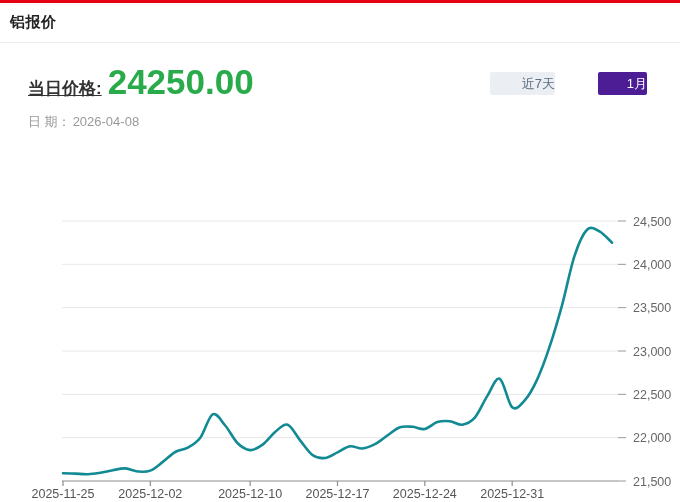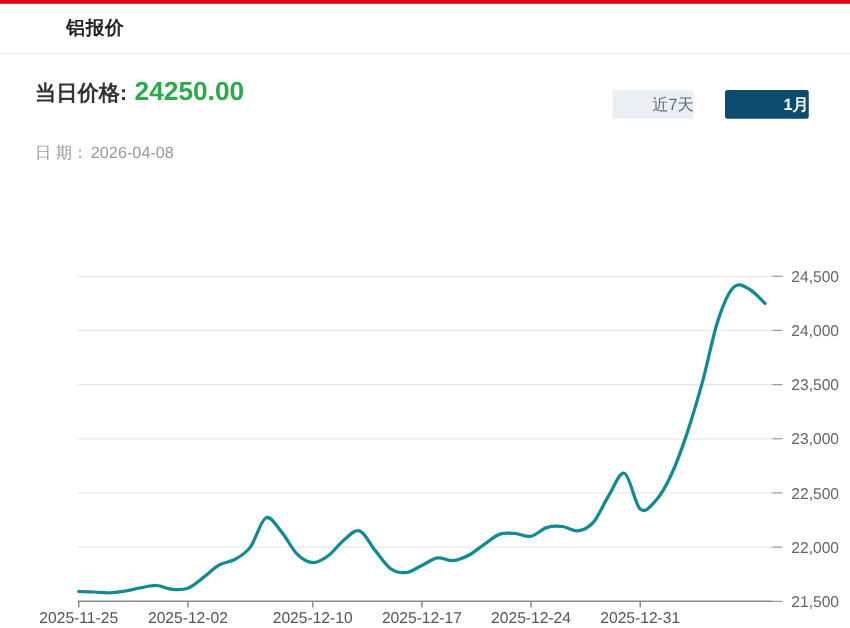--- a/index.html
+++ b/index.html
@@ -14,52 +14,51 @@
   }
   .top-accent {
     position: absolute; top: 0; left: 0;
     width: 680px; height: 3px;
     background: #e60012;
   }
   .page-title {
     position: absolute; top: 13px; left: 10px;
     font-size: 15px; font-weight: bold; color: #222222;
     letter-spacing: 0.5px;
-    margin-left: 43px;
   }
   .title-divider {
     position: absolute; top: 42px; left: 0;
     width: 680px; height: 1px; background: #ececec;
   }
   .price-row {
     position: absolute; top: 62px; left: 28px;
     display: flex; align-items: baseline;
   }
   .price-label {
-    font-size: 17px; font-weight: bold; color: #333333;
+    font-size: 17px; font-weight: bold; color: #333333; text-decoration: underline;
   }
   .price-value {
     margin-left: 6px;
-    font-size: 21px; font-weight: bold; color: #2aab4b;
+    font-size: 35px; font-weight: bold; color: #2aab4b;
   }
   .range-btn {
     position: absolute; top: 72px;
     height: 23px; line-height: 23px;
     text-align: right; font-size: 13px;
     border: none; border-radius: 2px;
     cursor: pointer; padding: 0;
     font-family: "Liberation Sans", "DejaVu Sans", sans-serif;
   }
   .btn-7d {
     right: 125px; width: 65px;
     background: #ebeff4; color: #5d6d80;
   }
   .btn-1m {
-    right: 33px; width: 67px;
-    background: #0c4a6e; color: #ffffff; font-weight: bold;
+    right: 33px; width: 49px;
+    background: #4c1d95; color: #ffffff; font-weight: normal;
   }
   .date-row {
     position: absolute; top: 113px; left: 28px;
     font-size: 13px; color: #999999;
   }
   .date-value { color: #999999; margin-left: 2px; }
   .chart-wrap {
     position: absolute; top: 195px; left: 0;
     width: 680px; height: 307px;
   }

